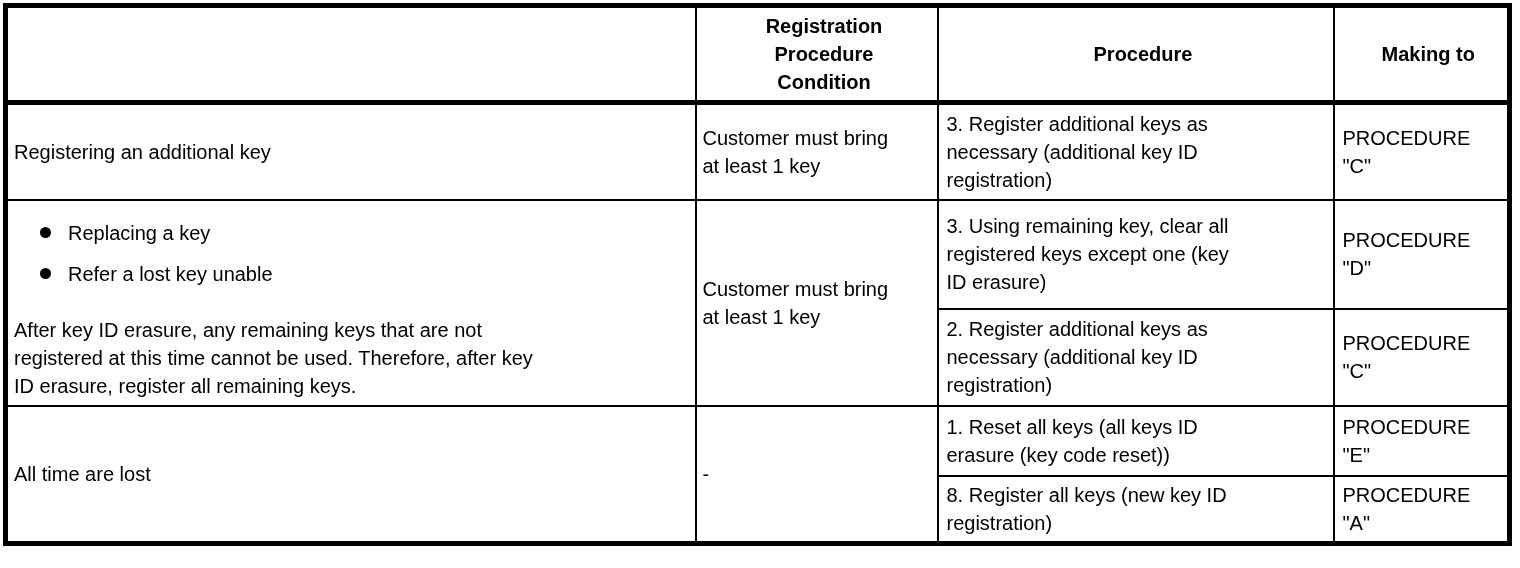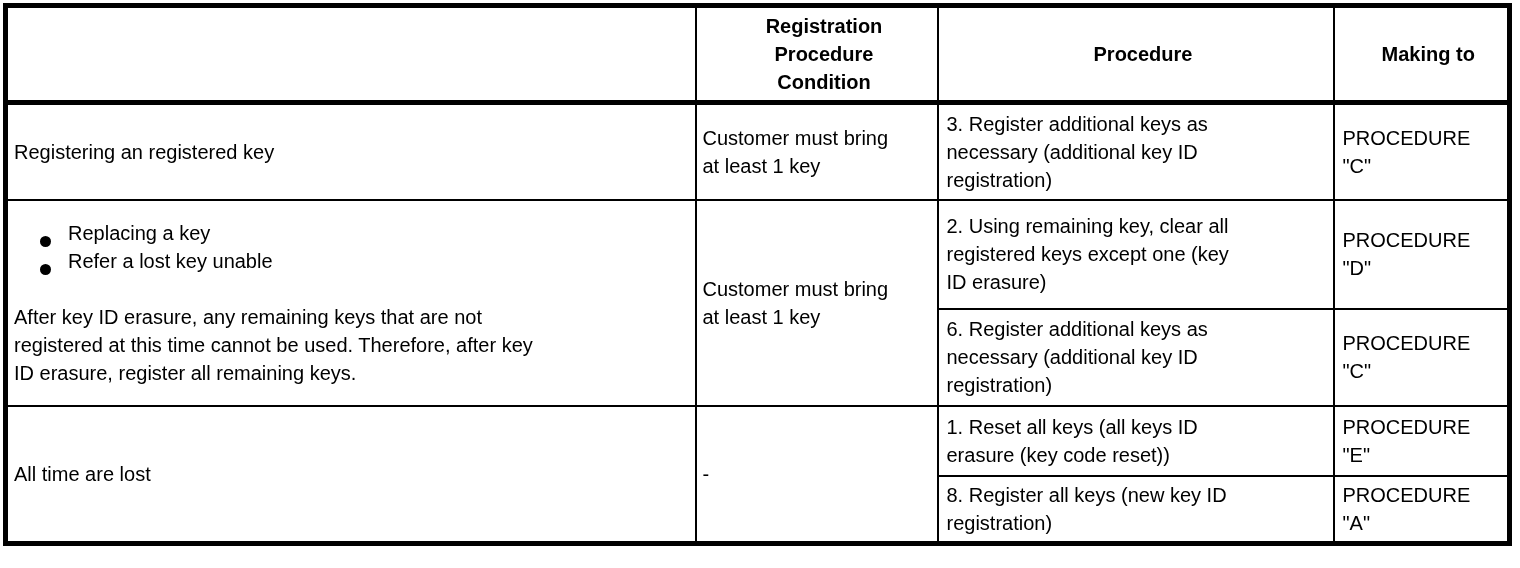--- a/index.html
+++ b/index.html
@@ -38,21 +38,21 @@
   tr.r-1      { height: 97px; }
   tr.r-2a     { height: 109px; }
   tr.r-2b     { height: 97px; }
   tr.r-3a     { height: 70px; }
   tr.r-3b     { height: 66px; }
 
   .pre { white-space: pre-line; }
 
   td.situation-cell { padding-left: 6px; }
   .bullet-list { margin-bottom: 28px; }
-  .bullet-item { display: flex; align-items: flex-end; }
+  .bullet-item { display: flex; align-items: center; margin-top: 13px; }
   .bullet-dot {
     width: 11px; height: 11px;
     background: #000; border-radius: 50%;
     margin-left: 26px; margin-right: 17px;
     flex: 0 0 auto;
   }
 </style>
 </head>
 <body>
 
@@ -69,21 +69,21 @@
       <th class="pre">Registration
 Procedure
 Condition</th>
       <th>Procedure</th>
       <th>Making to</th>
     </tr>
   </thead>
   <tbody>
 
     <tr class="r-1">
-      <td class="situation-cell">Registering an registered key</td>
+      <td class="situation-cell">Registering an additional key</td>
       <td class="pre situation-cell">Customer must bring
 at least 1 key</td>
       <td class="pre">3. Register additional keys as
 necessary (additional key ID
 registration)</td>
       <td class="pre">PROCEDURE
 "C"</td>
     </tr>
 
     <tr class="r-2a">
@@ -97,28 +97,28 @@
             <span class="bullet-dot"></span>
             <span>Refer a lost key unable</span>
           </div>
         </div>
         <div class="pre">After key ID erasure, any remaining keys that are not
 registered at this time cannot be used. Therefore, after key
 ID erasure, register all remaining keys.</div>
       </td>
       <td class="pre situation-cell" rowspan="2">Customer must bring
 at least 1 key</td>
-      <td class="pre">2. Using remaining key, clear all
+      <td class="pre">3. Using remaining key, clear all
 registered keys except one (key
 ID erasure)</td>
       <td class="pre">PROCEDURE
 "D"</td>
     </tr>
     <tr class="r-2b">
-      <td class="pre">6. Register additional keys as
+      <td class="pre">2. Register additional keys as
 necessary (additional key ID
 registration)</td>
       <td class="pre">PROCEDURE
 "C"</td>
     </tr>
 
     <tr class="r-3a">
       <td class="situation-cell" rowspan="2">All time are lost</td>
       <td class="situation-cell" rowspan="2">-</td>
       <td class="pre">1. Reset all keys (all keys ID

